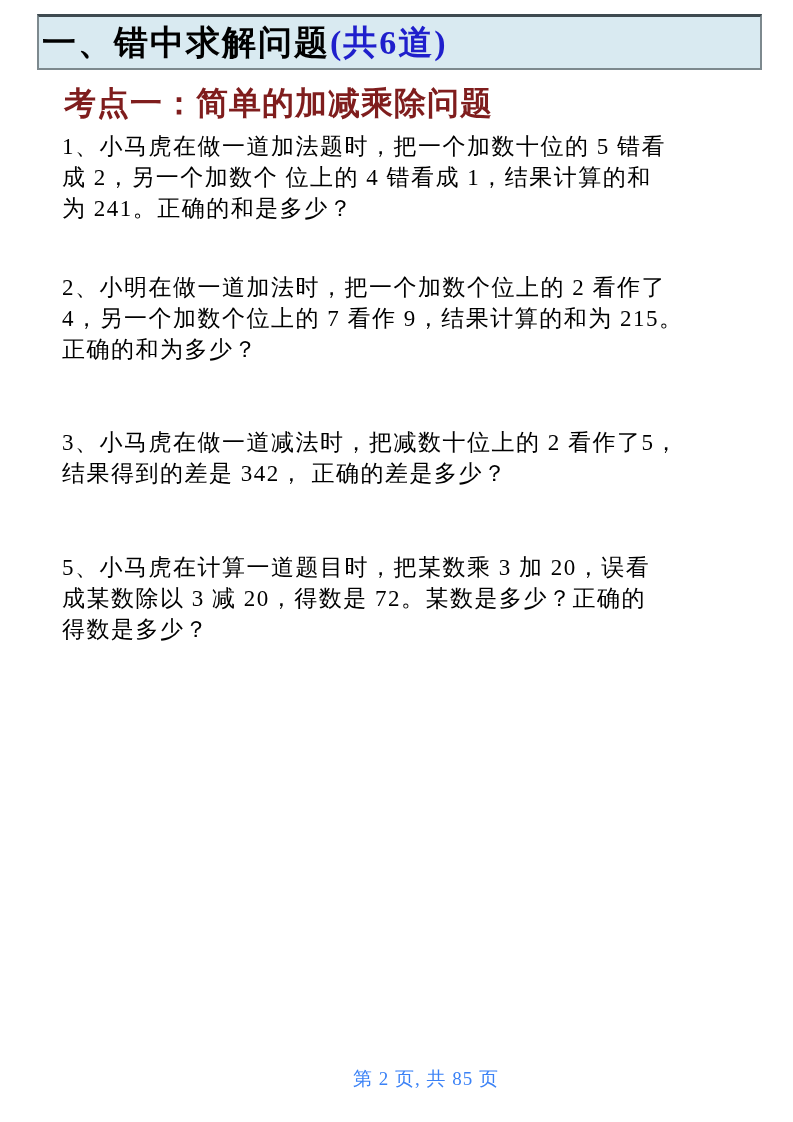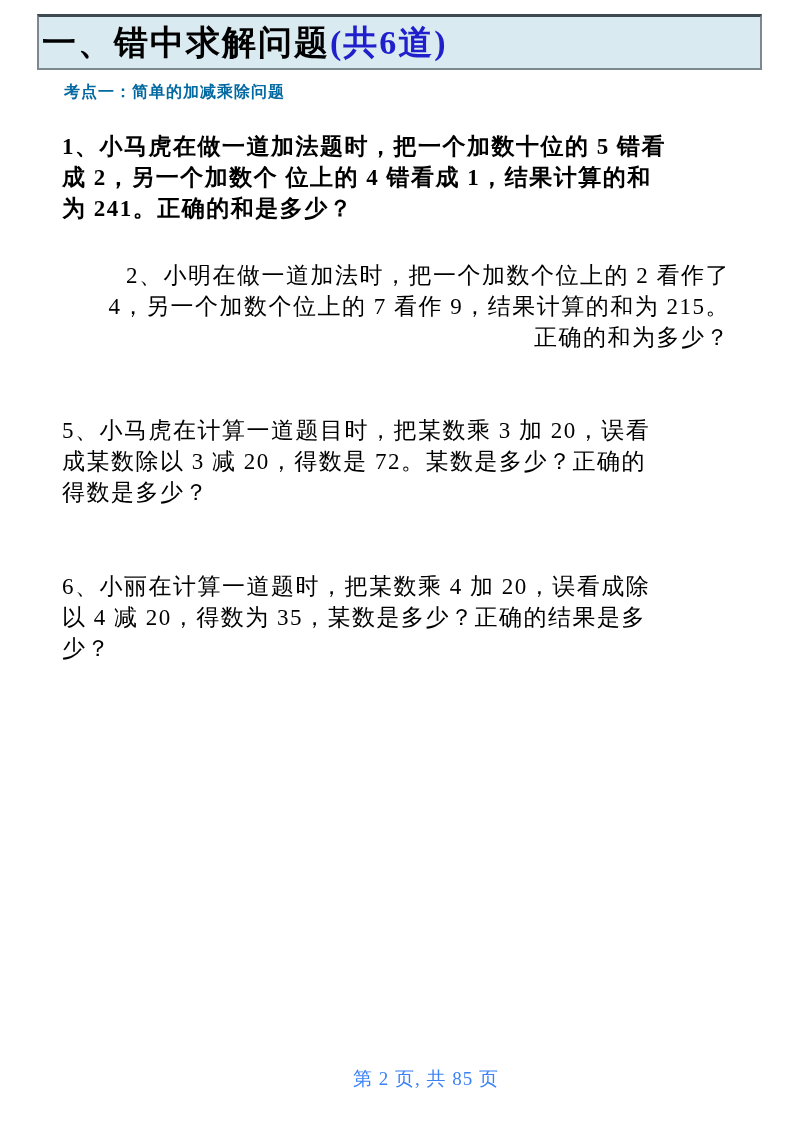--- a/index.html
+++ b/index.html
@@ -30,41 +30,41 @@
     padding-left: 3px;
     letter-spacing: 2px;
     white-space: nowrap;
   }
   .title-main { color: #000000; }
   .title-count { color: #1f1fcc; }
   .section-heading {
     position: absolute;
     left: 64px;
     top: 82px;
-    font-size: 16px;
+    font-size: 32px;
     font-weight: bold;
-    color: #0369a1;
+    color: #7f1d1d;
     letter-spacing: 1px;
     white-space: nowrap;
   }
   .problems {
     position: absolute;
     left: 62px;
     top: 131px;
     width: 668px;
   }
   .problem {
     font-size: 23px;
     line-height: 31px;
     letter-spacing: 1.5px;
     white-space: pre-line;
     color: #000000;
   }
-  .problem:nth-child(1) { margin-bottom: 36px; font-weight: bold; }
-  .problem:nth-child(2) { margin-bottom: 62px; text-align: right; }
+  .problem:nth-child(1) { margin-bottom: 48px; }
+  .problem:nth-child(2) { margin-bottom: 62px; }
   .problem:nth-child(3) { margin-bottom: 63px; }
   .problem:nth-child(4) { margin-bottom: 105px; }
   .problem:nth-child(5) { margin-bottom: 109px; text-align: center; }
   .footer {
     position: absolute;
     top: 1066px;
     left: 0;
     width: 100%;
     text-align: center;
     font-size: 19px;
@@ -86,23 +86,22 @@
 
   <div class="section-heading">考点一：简单的加减乘除问题</div>
 
   <div class="problems">
     <div class="problem">1、小马虎在做一道加法题时，把一个加数十位的 5 错看
 成 2，另一个加数个 位上的 4 错看成 1，结果计算的和
 为 241。正确的和是多少？</div>
     <div class="problem">2、小明在做一道加法时，把一个加数个位上的 2 看作了
 4，另一个加数个位上的 7 看作 9，结果计算的和为 215。
 正确的和为多少？</div>
+    <div class="problem">3、小马虎在做一道减法时，把减数十位上的 2 看作了5，
+结果得到的差是 342， 正确的差是多少？</div>
     <div class="problem">5、小马虎在计算一道题目时，把某数乘 3 加 20，误看
 成某数除以 3 减 20，得数是 72。某数是多少？正确的
 得数是多少？</div>
-    <div class="problem">6、小丽在计算一道题时，把某数乘 4 加 20，误看成除
-以 4 减 20，得数为 35，某数是多少？正确的结果是多
-少？</div>
   </div>
 
   <div class="footer">第 2 页, 共 85 页</div>
 
 </div>
 
 </body></html>

